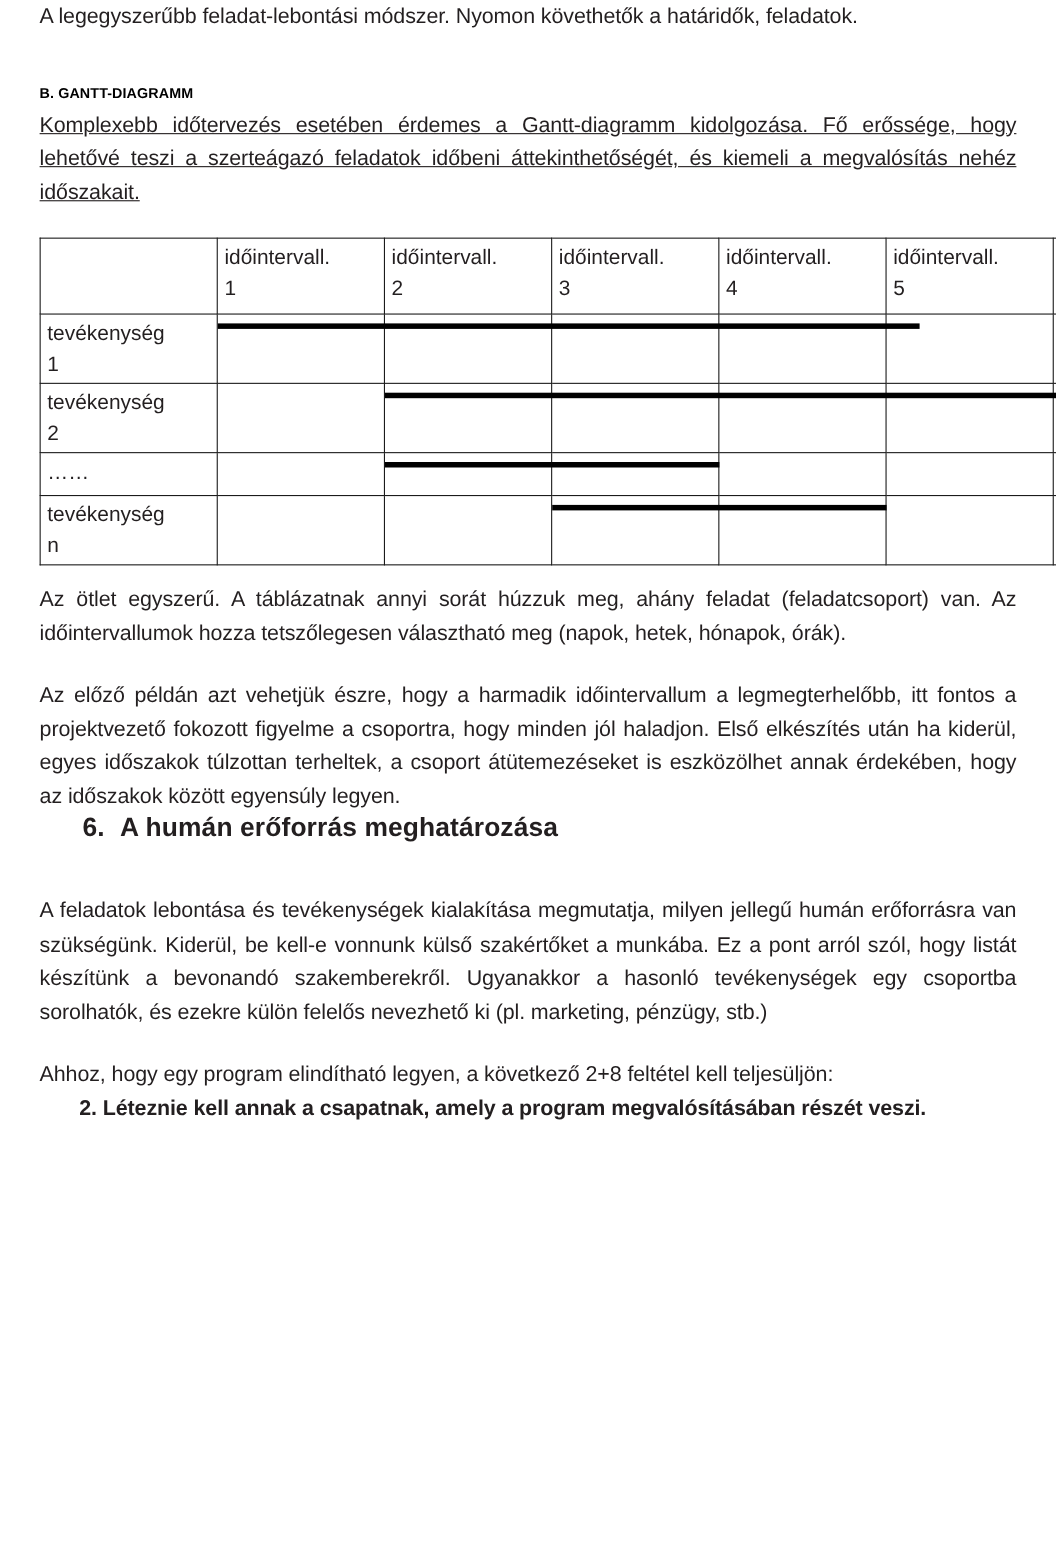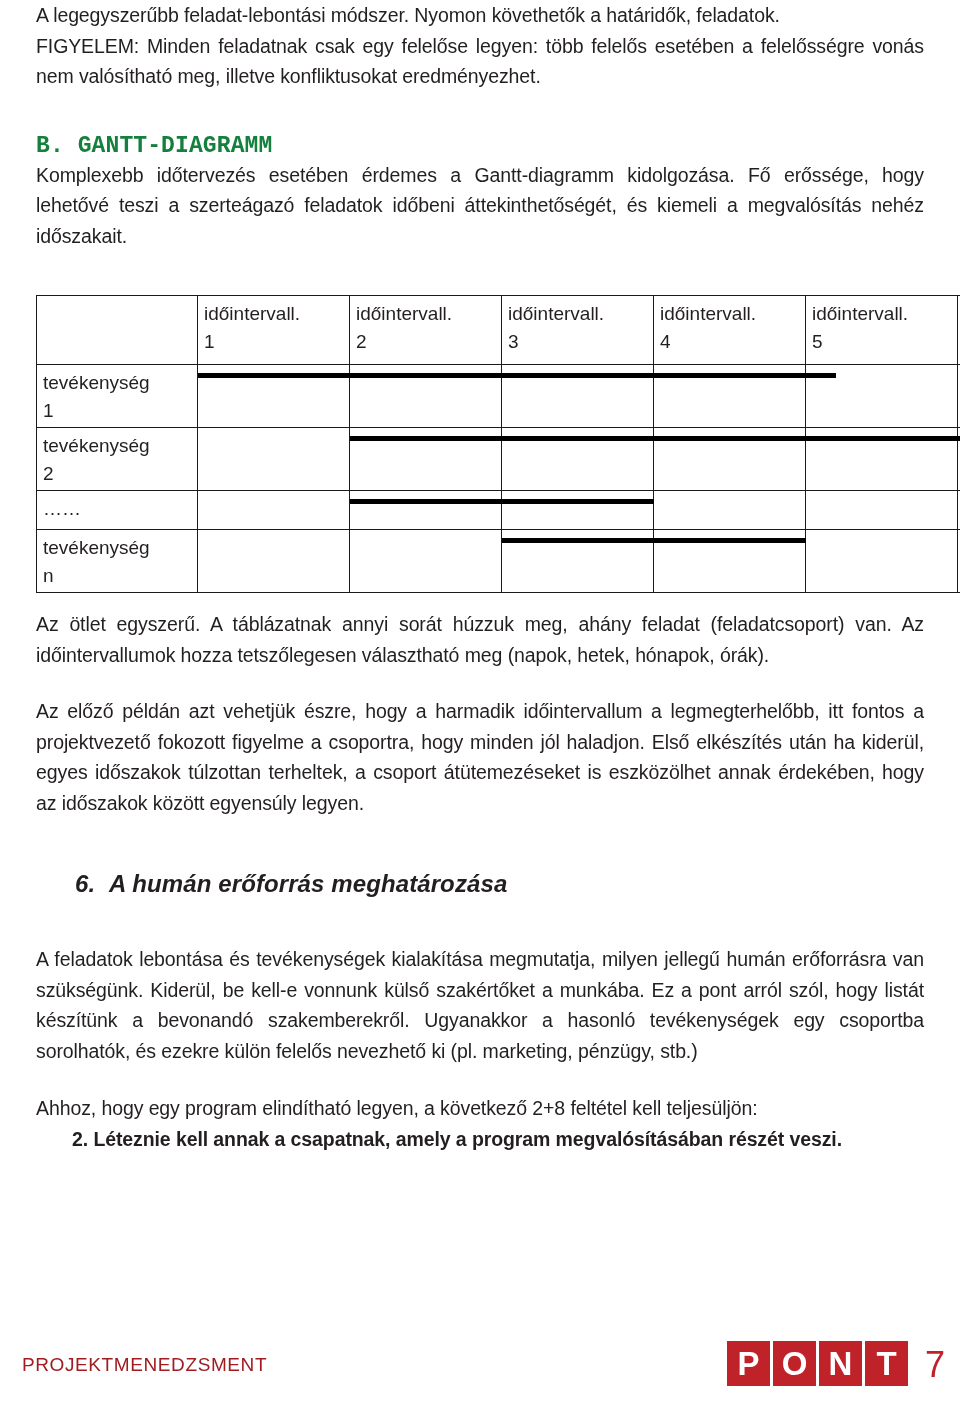--- a/index.html
+++ b/index.html
@@ -40,36 +40,36 @@
   }
 
   .intro-1 {
     margin-top: 6px;
   }
   .intro-2 {
     margin-top: 24px;
   }
 
   h3.sub-heading {
-    font-size: 23px;
+    font-size: 13px;
     line-height: 28px;
     font-weight: bold;
     margin: 40px 0 0 0;
-    color: #15803d;
+    color: #000000;
     letter-spacing: 0.1px;
-    font-family: Liberation Mono, monospace;
   }
 
   .gantt-intro {
     margin-top: 26px;
+    text-decoration: underline;
   }
 
   
   .gantt-wrap {
-    margin-top: 44px;
+    margin-top: 26px;
     position: relative;
   }
   table.gantt {
     border-collapse: collapse;
     width: 914px;
     table-layout: fixed;
     font-size: 19px;
     color: #231f20;
   }
   table.gantt td {
@@ -172,21 +172,20 @@
   }
 </style>
 </head>
 <body>
 
 <div class="page">
   <div class="content">
 
     <p class="body-text intro-1">A legegyszerűbb feladat-lebontási módszer. Nyomon követhetők a határidők, feladatok.</p>
 
-    <p class="body-text intro-2">FIGYELEM: Minden feladatnak csak egy felelőse legyen: több felelős esetében a felelősségre vonás nem valósítható meg, illetve konfliktusokat eredményezhet.</p>
 
     <h3 class="sub-heading">B. GANTT-DIAGRAMM</h3>
 
     <p class="body-text gantt-intro">Komplexebb időtervezés esetében érdemes a Gantt-diagramm kidolgozása. Fő erőssége, hogy lehetővé teszi a szerteágazó feladatok időbeni áttekinthetőségét, és kiemeli a megvalósítás nehéz időszakait.</p>
 
     <div class="gantt-wrap">
       <table class="gantt">
         <tbody>
             <tr class="headrow">
           <td class="rowlabel"></td>
@@ -271,37 +270,27 @@
           <div class="bar" style="left: 313.5px; width: 635.6px; top: 140.5px;"></div>
           <div class="bar" style="left: 313.5px; width: 304px; top: 203.5px;"></div>
           <div class="bar" style="left: 465.5px; width: 304px; top: 242.5px;"></div>
         </div>
     </div>
 
     <p class="body-text" style="margin-top:16px;">Az ötlet egyszerű. A táblázatnak annyi sorát húzzuk meg, ahány feladat (feladatcsoport) van. Az időintervallumok hozza tetszőlegesen választható meg (napok, hetek, hónapok, órák).</p>
 
     <p class="body-text" style="margin-top:26px;">Az előző példán azt vehetjük észre, hogy a harmadik időintervallum a legmegterhelőbb, itt fontos a projektvezető fokozott figyelme a csoportra, hogy minden jól haladjon. Első elkészítés után ha kiderül, egyes időszakok túlzottan terheltek, a csoport átütemezéseket is eszközölhet annak érdekében, hogy az időszakok között egyensúly legyen.</p>
 
-    <h2 class="section-heading" style="margin-top:52px; margin-left:39px;font-style:italic;">
+    <h2 class="section-heading" style="margin-left:39px;">
       <span class="num">6.</span><span>A humán erőforrás meghatározása</span>
     </h2>
 
     <p class="body-text" style="margin-top:46px;">A feladatok lebontása és tevékenységek kialakítása megmutatja, milyen jellegű humán erőforrásra van szükségünk. Kiderül, be kell-e vonnunk külső szakértőket a munkába. Ez a pont arról szól, hogy listát készítünk a bevonandó szakemberekről. Ugyanakkor a hasonló tevékenységek egy csoportba sorolhatók, és ezekre külön felelős nevezhető ki (pl. marketing, pénzügy, stb.)</p>
 
 
     <p class="body-text" style="margin-top:27px; text-align:left;">Ahhoz, hogy egy program elindítható legyen, a következő 2+8 feltétel kell teljesüljön:</p>
 
 
     <p class="body-text" style="margin:0 0 0 36px; text-align:left;font-weight:bold;">2. Léteznie kell annak a csapatnak, amely a program megvalósításában részét veszi.</p>
 
   </div>
 
-  <div class="footer">
-    <div class="footer-label">PROJEKTMENEDZSMENT</div>
-    <div class="logo">
-      <div class="cell">P</div>
-      <div class="cell">O</div>
-      <div class="cell">N</div>
-      <div class="cell">T</div>
-    </div>
-    <div class="page-num">7</div>
-  </div>
 </div>
 
 </body></html>

